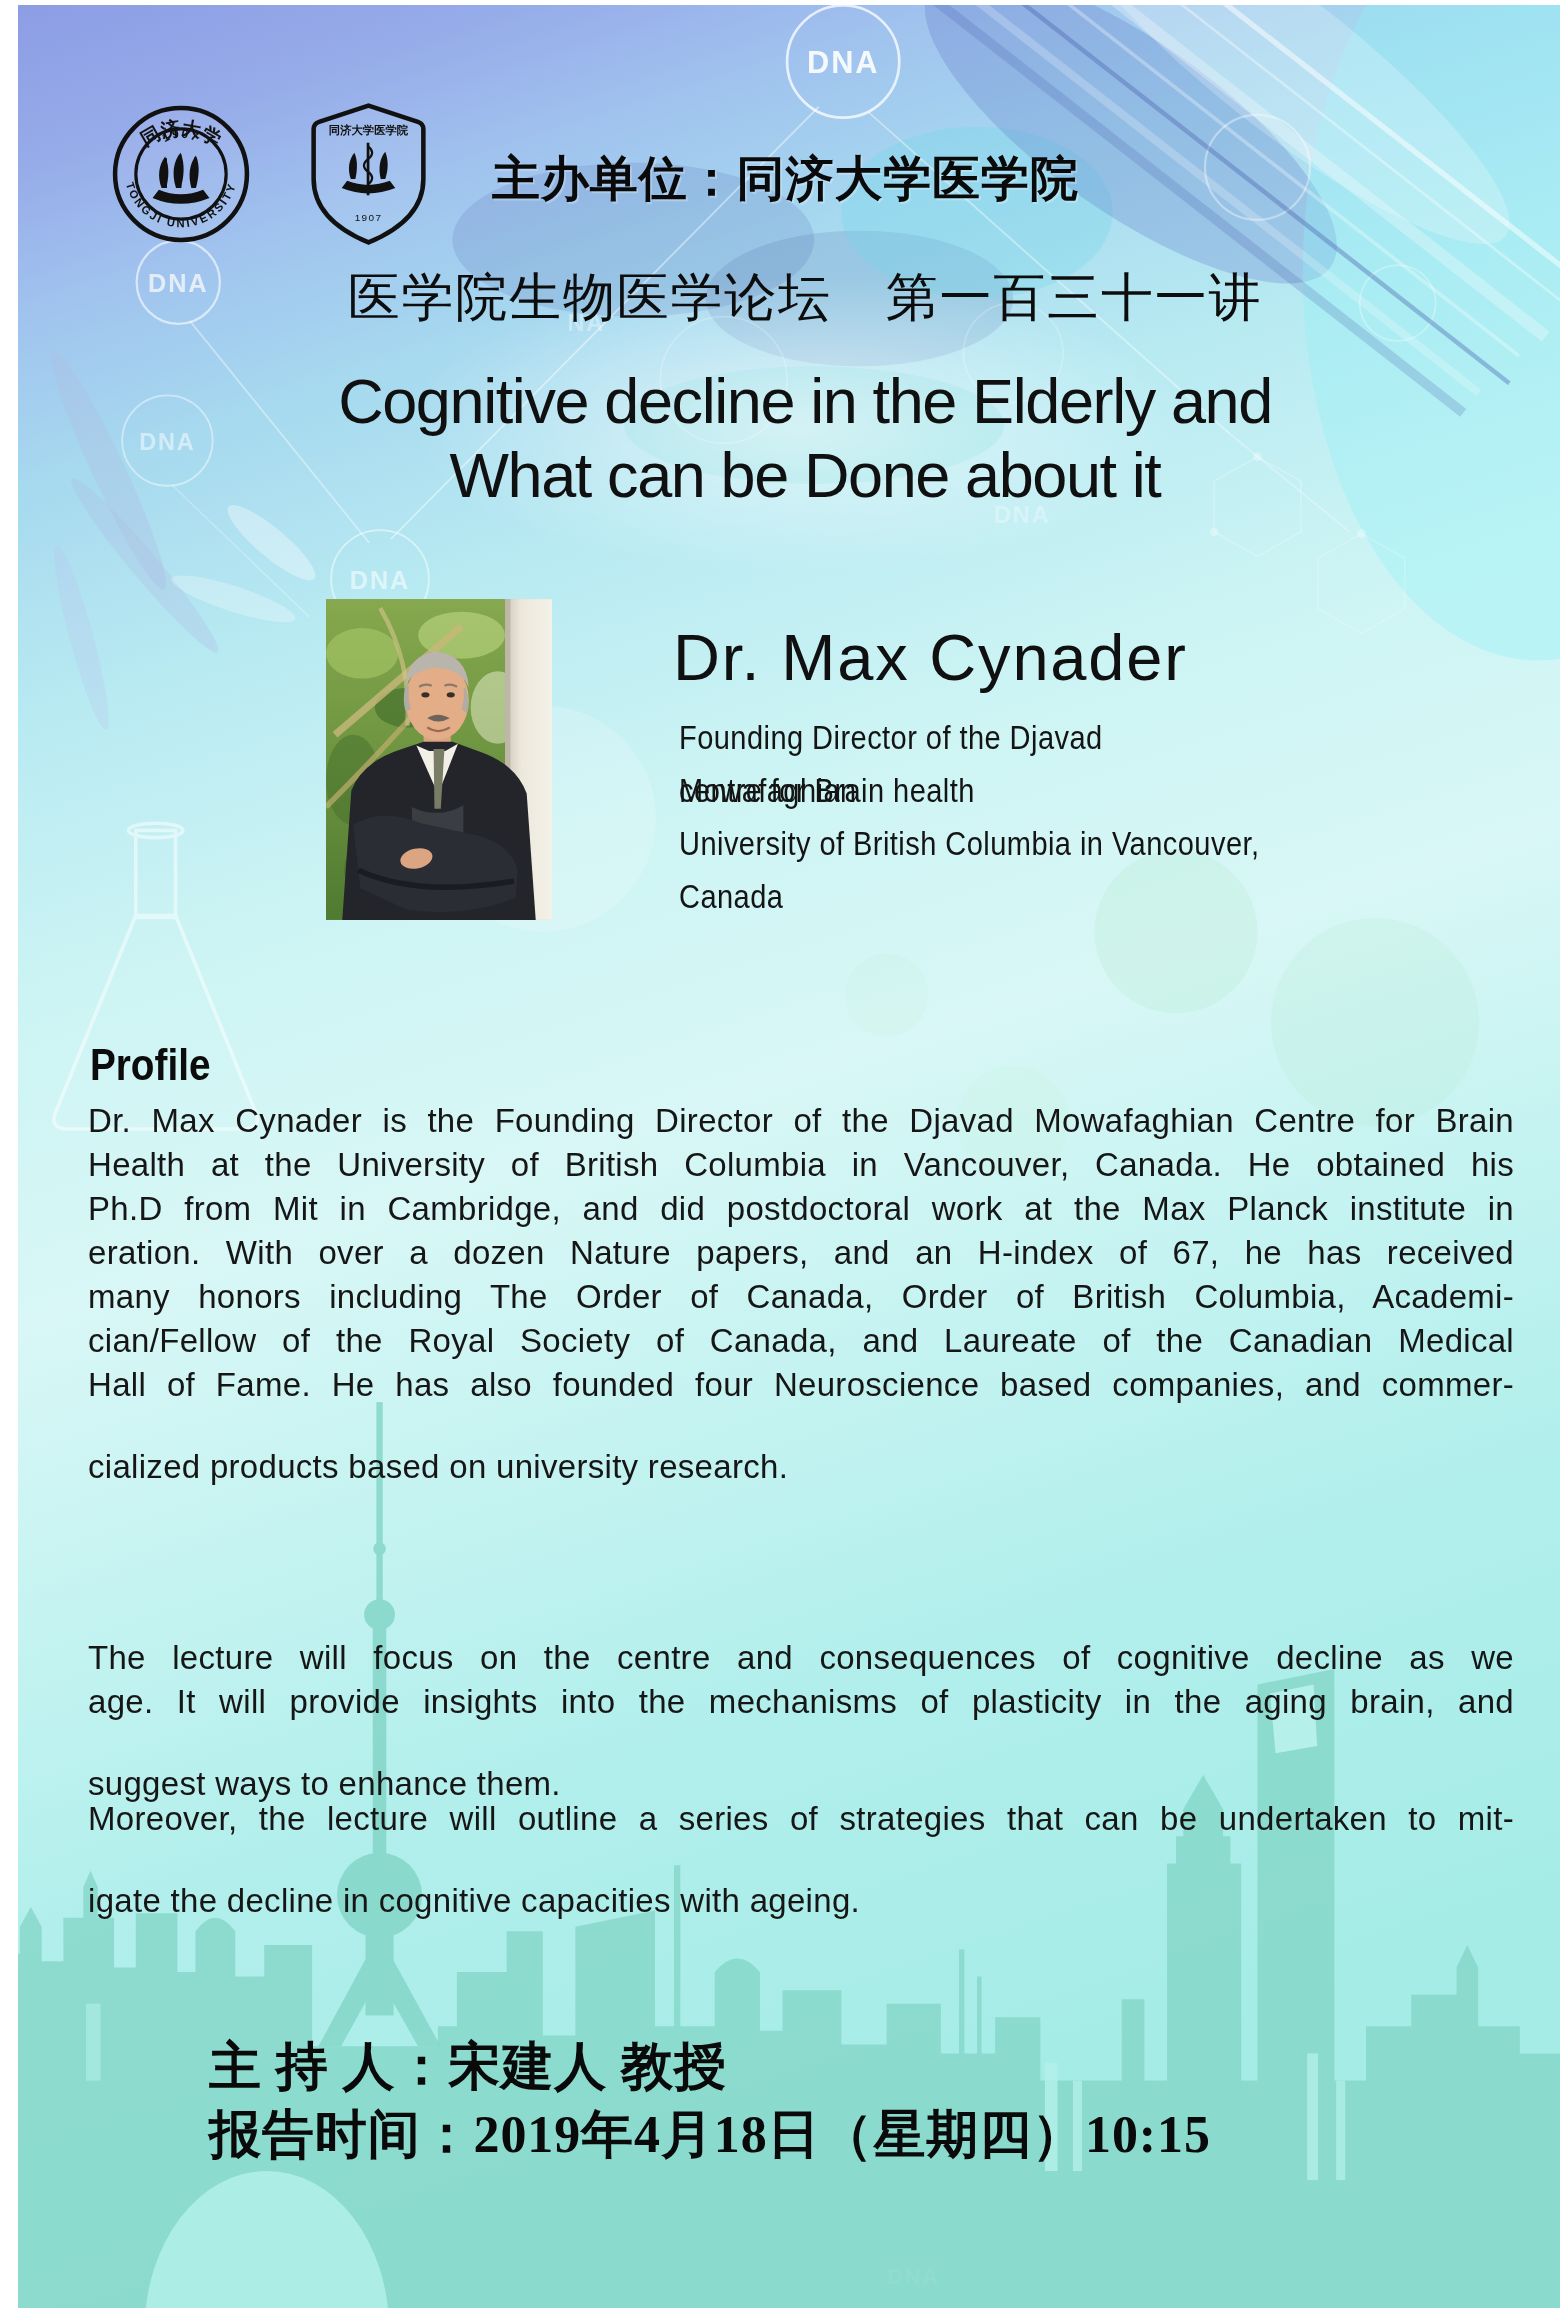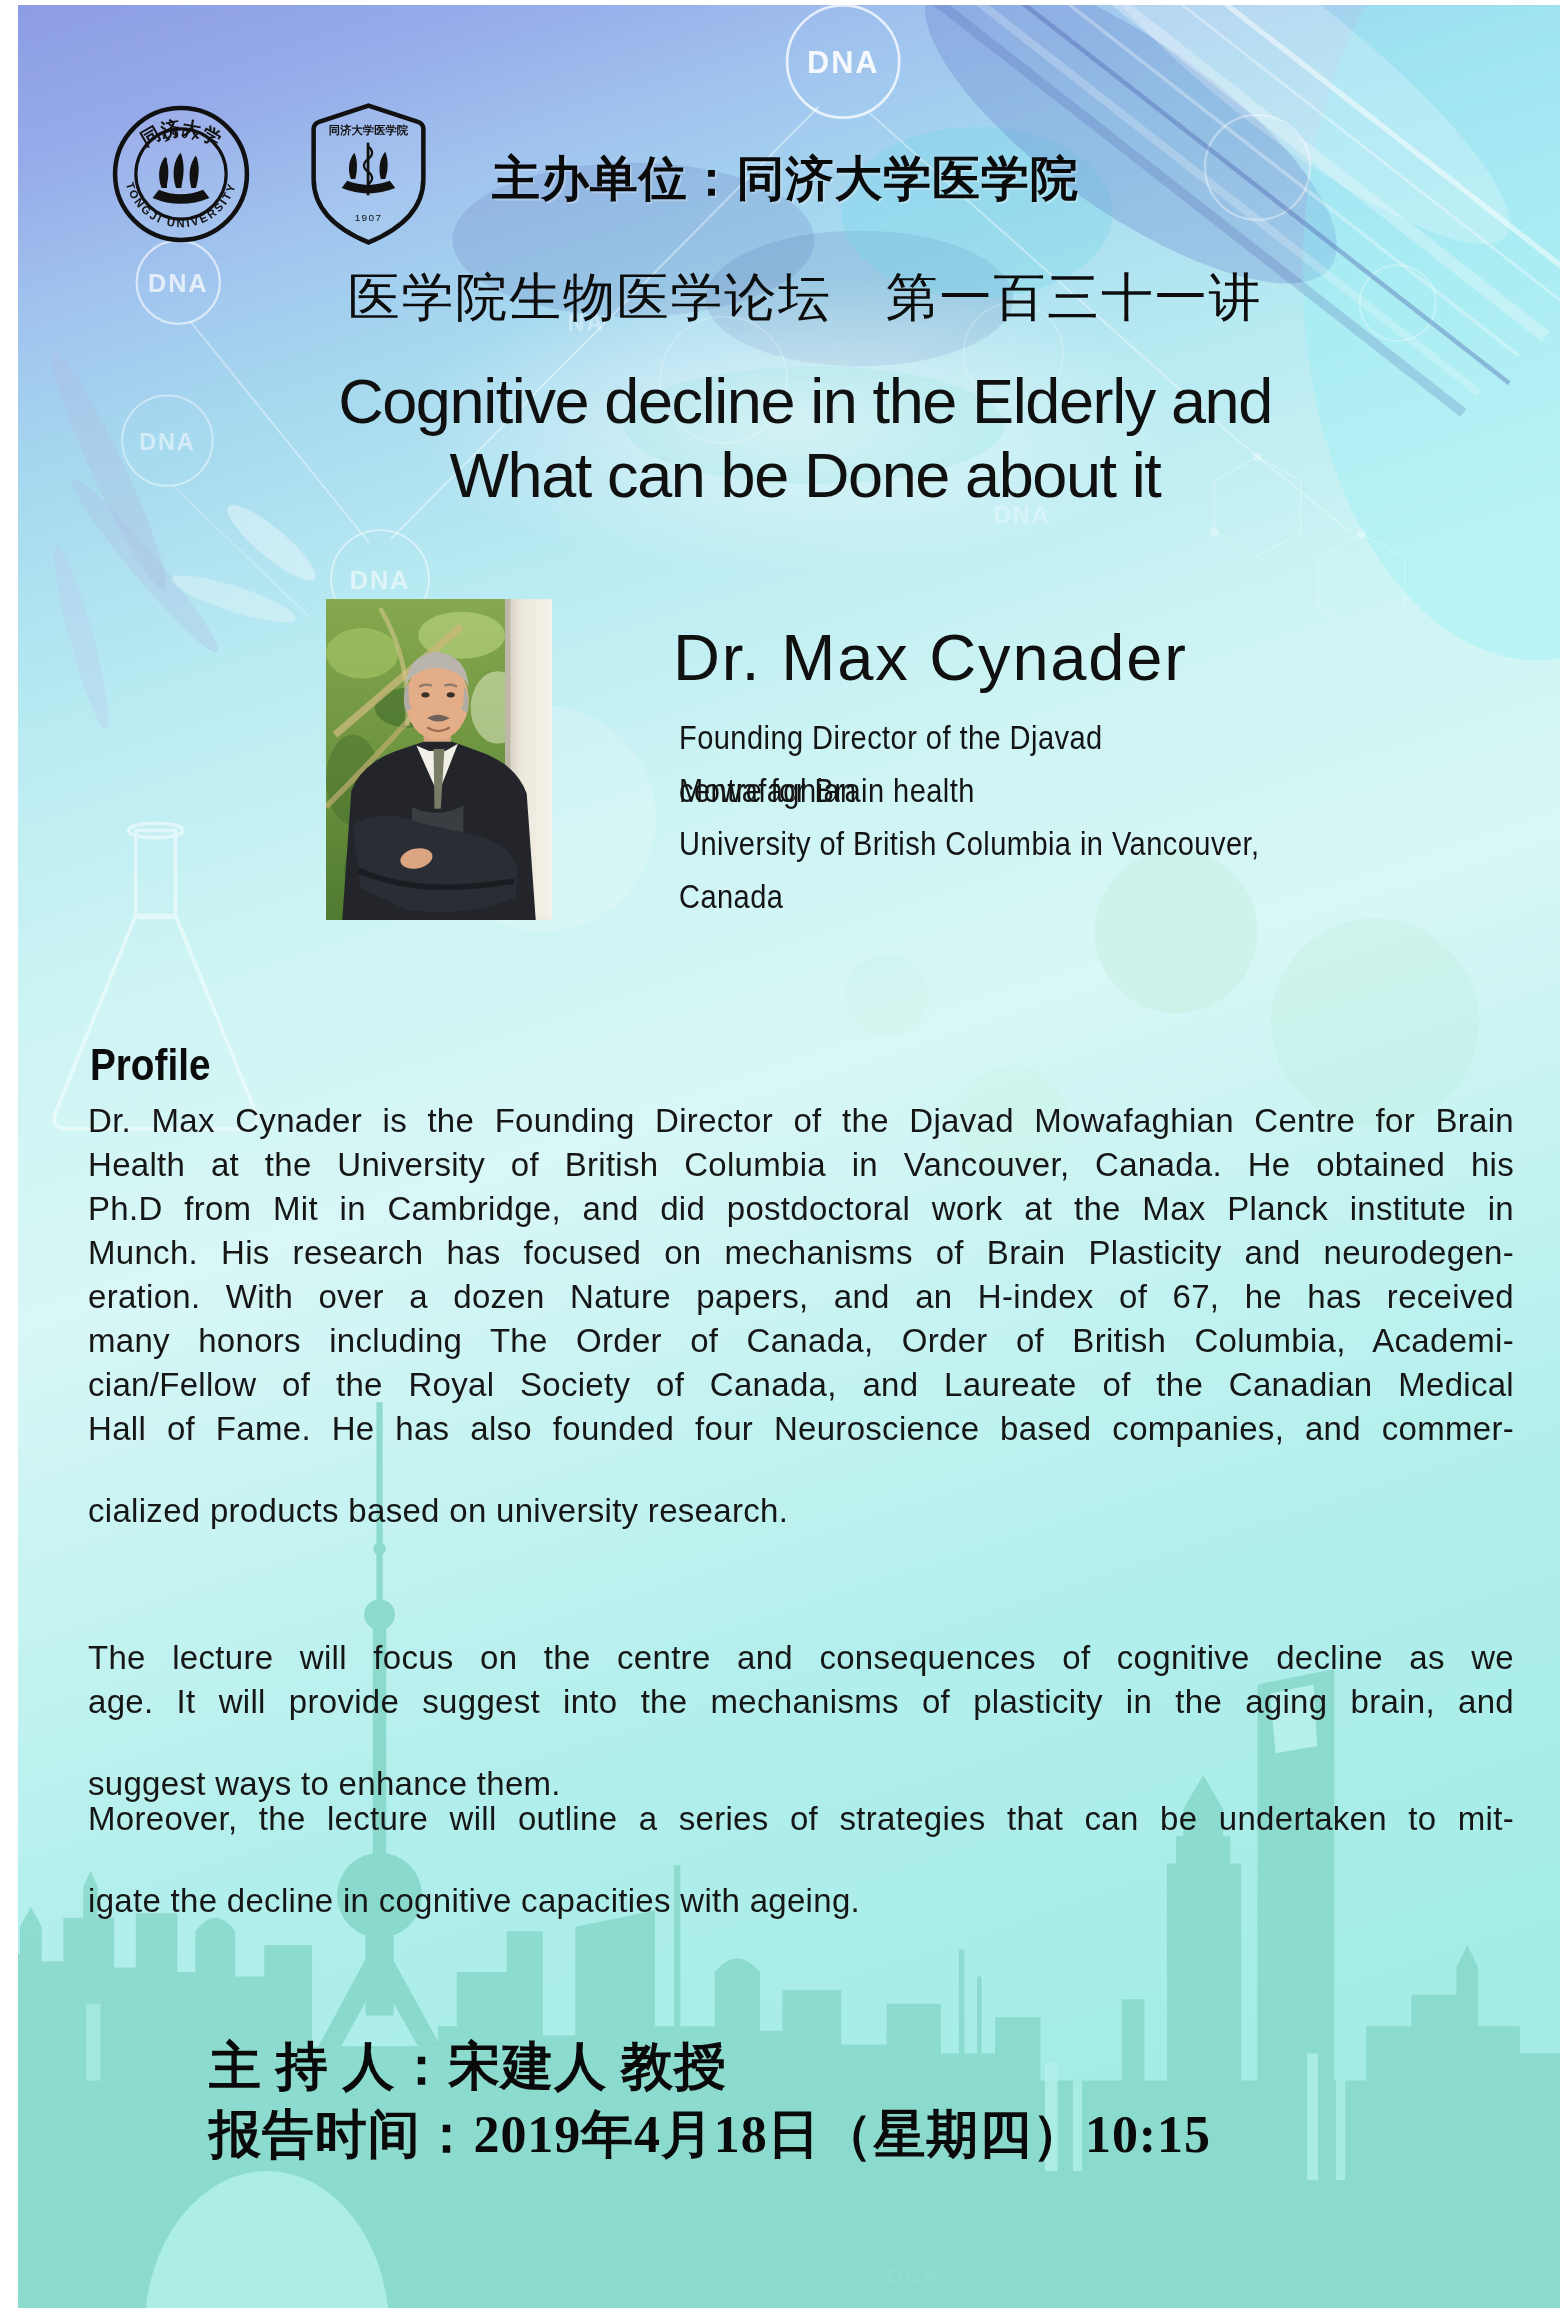--- a/index.html
+++ b/index.html
@@ -287,31 +287,30 @@
           <div>Canada</div>
         </div>
 
    <div class="abs sec-head profile-head">
      <span class="condense">Profile</span>
    </div>
    <div class="abs jlines profile-body">
           <div>Dr. Max Cynader is the Founding Director of the Djavad Mowafaghian Centre for Brain</div>
           <div>Health at the University of British Columbia in Vancouver, Canada. He obtained his</div>
           <div>Ph.D from Mit in Cambridge, and did postdoctoral work at the Max Planck institute in</div>
-          <div>Munch. His research has focused on mechanisms of Brain Plasticity and neurodegen-</div>
           <div>eration. With over a dozen Nature papers, and an H-index of 67, he has received</div>
           <div>many honors including The Order of Canada, Order of British Columbia, Academi-</div>
           <div>cian/Fellow of the Royal Society of Canada, and Laureate of the Canadian Medical</div>
           <div>Hall of Fame. He has also founded four Neuroscience based companies, and commer-</div>
           <div>cialized products based on university research.</div>
         </div>
 
    <div class="abs jlines abs1">
           <div>The lecture will focus on the centre and consequences of cognitive decline as we</div>
-          <div>age. It will provide suggest into the mechanisms of plasticity in the aging brain, and</div>
+          <div>age. It will provide insights into the mechanisms of plasticity in the aging brain, and</div>
           <div>suggest ways to enhance them.</div>
         </div>
    <div class="abs jlines abs2">
           <div>Moreover, the lecture will outline a series of strategies that can be undertaken to mit-</div>
           <div>igate the decline in cognitive capacities with ageing.</div>
         </div>
 
    <div class="abs footer cjk-serif">
      <div>主 持 人：宋建人 教授</div>
      <div>报告时间：2019年4月18日（星期四）10:15</div>

